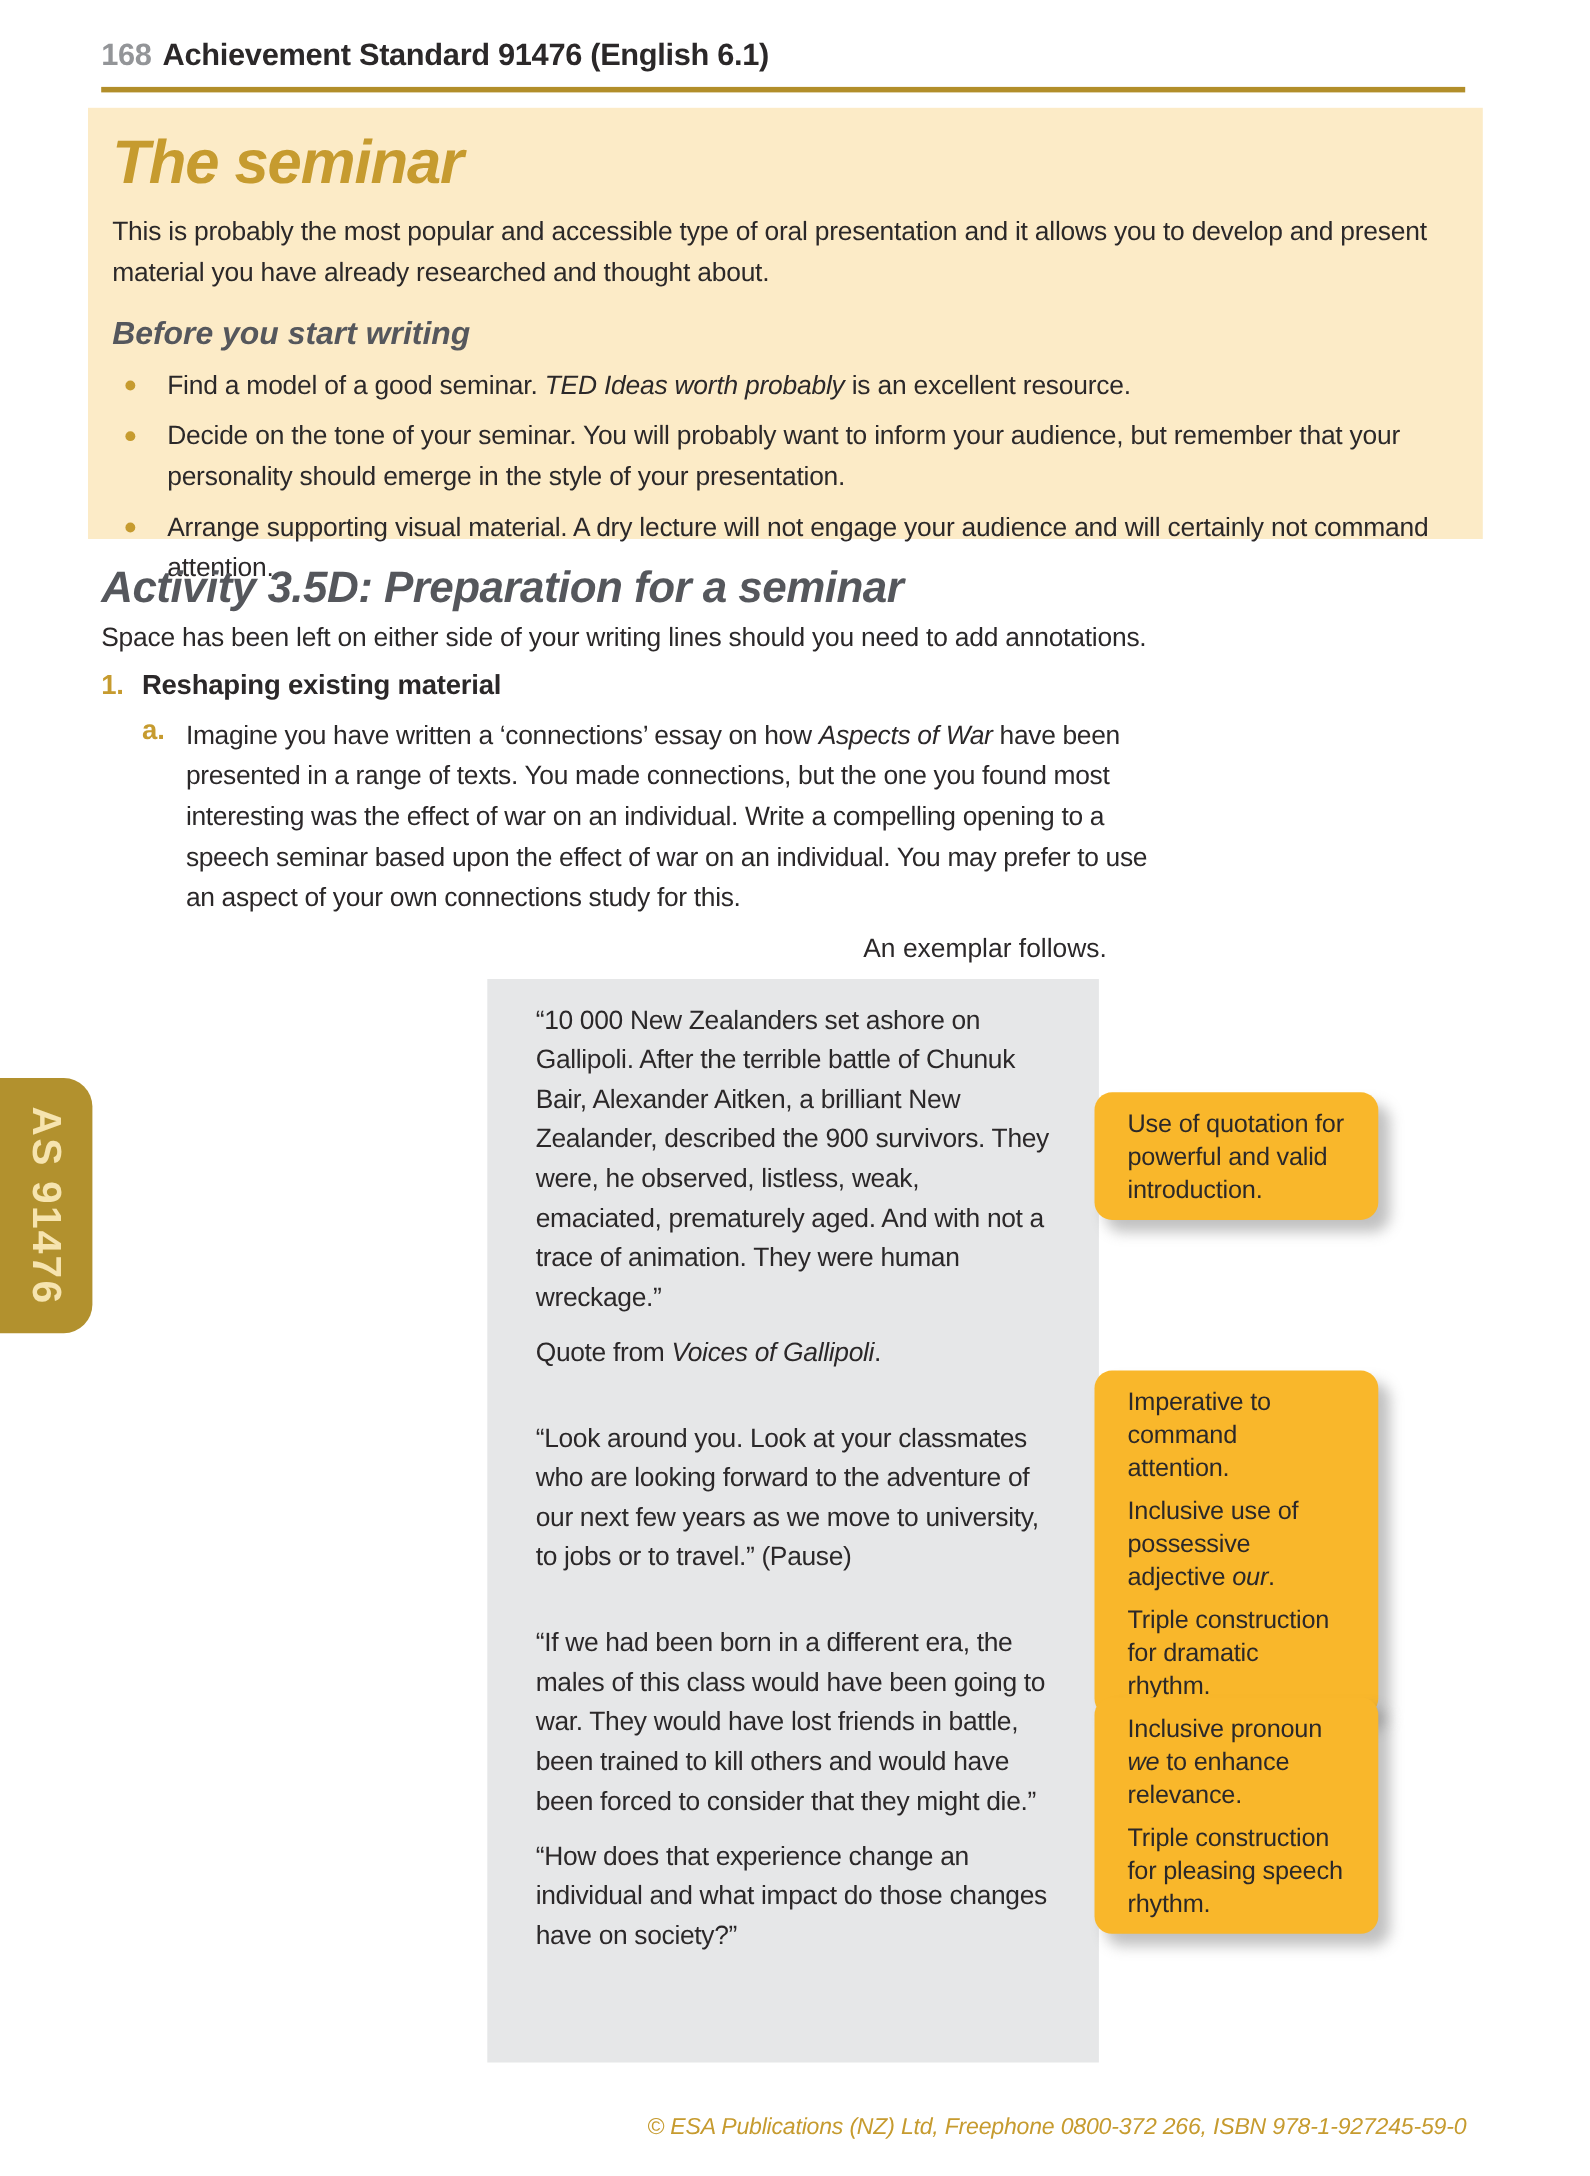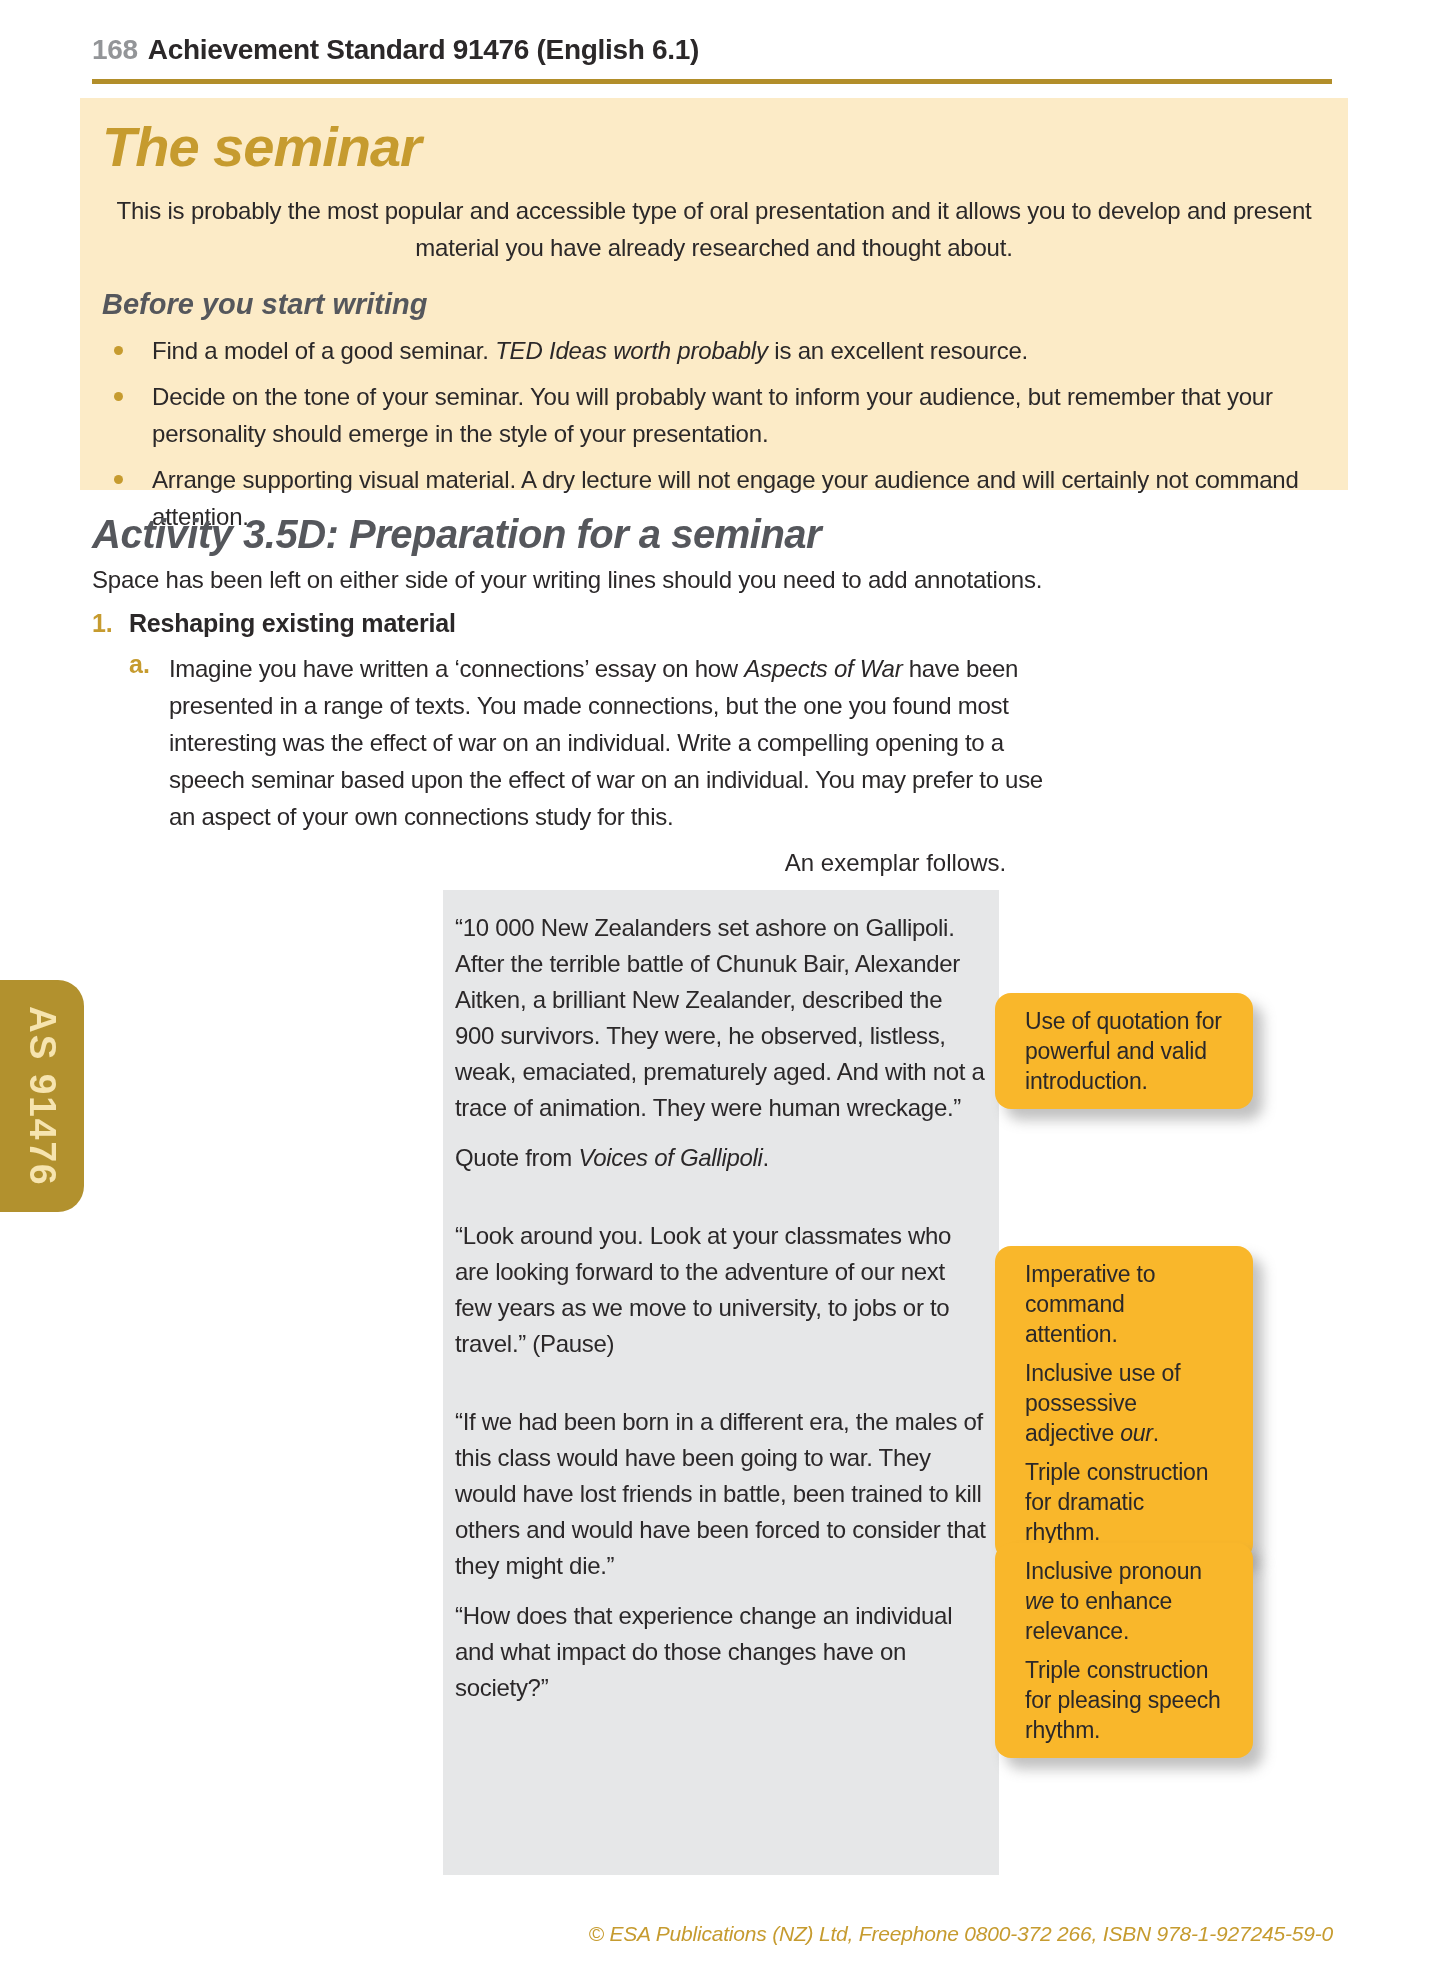--- a/index.html
+++ b/index.html
@@ -15,41 +15,41 @@
 
   .hdr{position:absolute;left:92px;top:34px;display:flex;gap:10px;align-items:baseline;
        font-weight:bold;font-size:28px;letter-spacing:-0.3px;}
   .pnum{color:var(--page-number-grey);}
   .rule{position:absolute;left:92px;top:79px;width:1240px;height:5px;background:var(--rule-gold);}
 
   .cream{position:absolute;left:80px;top:98px;width:1268px;height:392px;box-sizing:border-box;
          background:var(--cream-panel);padding:12px 22px 10px 22px;}
   .sem-title{margin:4px 0 0;font-size:56px;font-style:italic;font-weight:bold;
              color:var(--gold-accent);letter-spacing:-1px;}
-  .sem-intro{margin:13px 0 0;font-size:24px;line-height:37px;letter-spacing:-0.2px;text-align:center;}
+  .sem-intro{margin:13px 0 0;font-size:24px;line-height:37px;letter-spacing:-0.2px;}
   .sem-sub{margin:22px 0 0;font-size:29px;font-style:italic;font-weight:bold;color:var(--slate-heading);}
   .bullets{list-style:none;margin:11px 0 0;padding:0;}
   .bullets li{display:flex;margin-top:9px;font-size:24px;line-height:37px;letter-spacing:-0.2px;}
   .dot{flex:0 0 auto;width:9px;height:9px;border-radius:50%;background:var(--gold-accent);
        margin:14px 29px 0 12px;}
 
   .activity{position:absolute;left:92px;top:512px;width:1256px;}
   .act-title{margin:0;font-size:40px;font-style:italic;font-weight:bold;
              color:var(--slate-heading);letter-spacing:-0.5px;}
   .act-note{margin:9px 0 0;font-size:24px;letter-spacing:-0.2px;}
   .item1{display:flex;margin-top:15px;font-size:25px;font-weight:bold;letter-spacing:-0.2px;}
   .item1 .num{color:var(--gold-accent);width:37px;flex:0 0 auto;}
   .suba{display:flex;margin-top:12px;margin-left:37px;}
   .albl{color:var(--gold-accent);font-weight:bold;font-size:25px;width:40px;flex:0 0 auto;}
   .atxt{width:900px;font-size:24px;line-height:37px;letter-spacing:-0.3px;}
   .leadin{margin:14px 0 0 351px;font-size:24px;text-align:center;}
 
   .exwrap{position:relative;margin:13px 0 0 351px;width:905px;}
   .greybox{width:556px;min-height:985px;box-sizing:border-box;background:var(--grey-panel);
-           padding:20px 12px;font-size:24px;line-height:36px;letter-spacing:-0.3px;}
+           padding:20px 44px;font-size:24px;line-height:36px;letter-spacing:-0.3px;}
   .greybox p{margin:0;}
   .greybox .p2{margin-top:14px;}
   .greybox .p3{margin-top:42px;}
   .greybox .p4{margin-top:42px;}
   .greybox .p5{margin-top:14px;}
 
   .callout{position:absolute;left:552px;width:258px;box-sizing:border-box;
            background:var(--callout-yellow);border-radius:16px;padding:13px 30px;
            font-size:23px;line-height:30px;letter-spacing:-0.2px;color:var(--body-text);
            box-shadow:10px 11px 13px rgba(100,100,100,0.40);}

